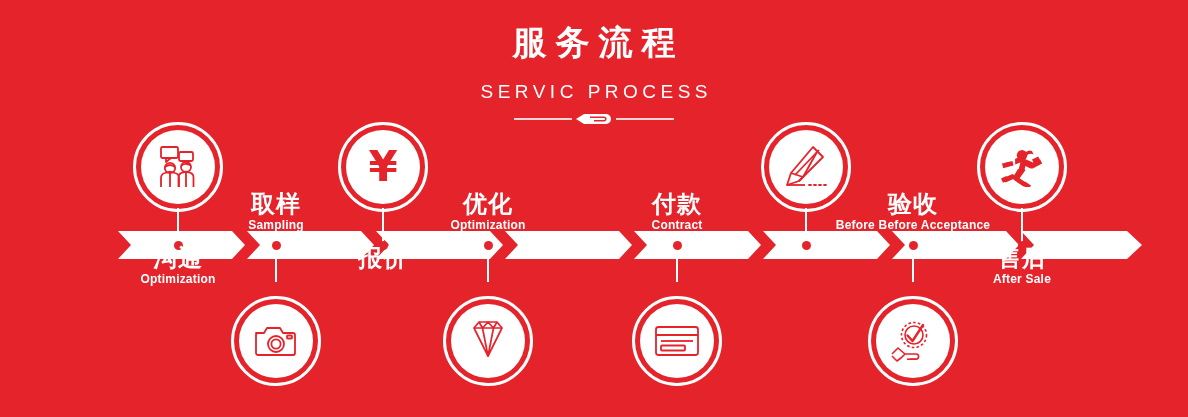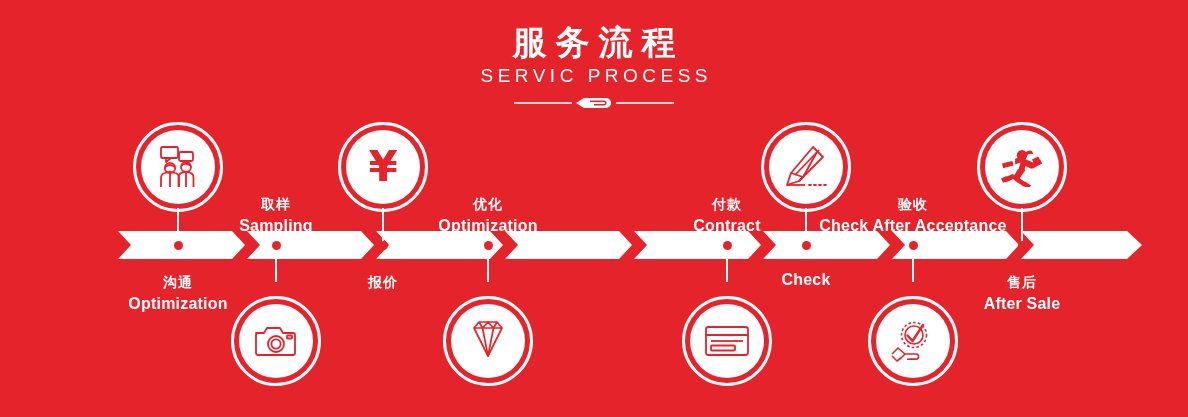--- a/index.html
+++ b/index.html
@@ -36,21 +36,21 @@
     line-height: 40px;
     text-indent: 9px;
     font-family: "DejaVu Sans", "Liberation Sans", sans-serif;
   }
   #title-en {
     font-size: 19px;
     color: #ffffff;
     letter-spacing: 4.5px;
     line-height: 24px;
     text-indent: 4.5px;
-    margin-top: 2px;
+    margin-top: 18px;
     font-weight: normal;
   }
   #divider {
     margin-top: 8px;
     height: 14px;
     position: relative;
   }
   #divider svg { display: block; margin: 0 auto; }
 
   
@@ -127,32 +127,32 @@
     font-family: "DejaVu Sans", sans-serif;
   }
 
   .label {
     position: absolute;
     left: 0;
     width: 200px;
     text-align: center;
     color: #ffffff;
   }
-  .label.below { top: 270px; }
+  .label.below { top: 246px; }
   .label.above { top: 192px; }
   .label .cn {
-    font-size: 14px;
+    font-size: 24px;
     font-weight: bold;
     letter-spacing: 1px;
     line-height: 24px;
     font-family: "DejaVu Sans", "Liberation Sans", sans-serif;
     white-space: nowrap;
   }
   .label .en {
-    font-size: 16px;
+    font-size: 12px;
     font-weight: bold;
     line-height: 15px;
     letter-spacing: 0.2px;
     margin-top: 2px;
     white-space: nowrap;
   }
 </style>
 </head>
 <body>
 
@@ -265,21 +265,21 @@
     </div>
     <div class="connector down"></div>
     <div class="dot"></div>
     <div class="label above">
       <div class="cn">优化</div>
       <div class="en">Optimization</div>
     </div>
   </div>
 
 
-  <div class="step" style="left:727px">
+  <div class="step" style="left:677px">
     <div class="circle pos-bottom">
       <div class="inner">
         <svg width="48" height="36" viewBox="0 0 48 36">
           <g fill="none" stroke="#e5232b" stroke-width="1.8" stroke-linejoin="round">
             <rect x="3" y="4" width="42" height="28" rx="2.5"></rect>
             <path d="M3 12 h42"></path>
             <path d="M8 18 h32"></path>
             <rect x="8" y="22.5" width="24" height="5" rx="1"></rect>
           </g>
         </svg>
@@ -327,21 +327,21 @@
             <path d="M16 36 L12.5 39.5 L8 43 L3 38"></path>
             <path d="M27 41.2 h-9"></path>
           </g>
         </svg>
       </div>
     </div>
     <div class="connector down"></div>
     <div class="dot"></div>
     <div class="label above">
       <div class="cn">验收</div>
-      <div class="en">Check After Acceptance</div>
+      <div class="en">Before Before Acceptance</div>
     </div>
   </div>
 
   <div class="step" style="left:1022px">
     <div class="circle pos-top">
       <div class="inner">
         <svg width="48" height="40" viewBox="0 0 48 40">
           <g fill="#e5232b">
             <path d="M24 3 a5.2 5.2 0 1 1 0 10.4 a5.2 5.2 0 0 1 0 -10.4 z"></path>
             <path d="M27 6 a6 6 0 0 1 7 -2 l1.5 3.4 a6 6 0 0 0 -7.2 1.6 z"></path>

